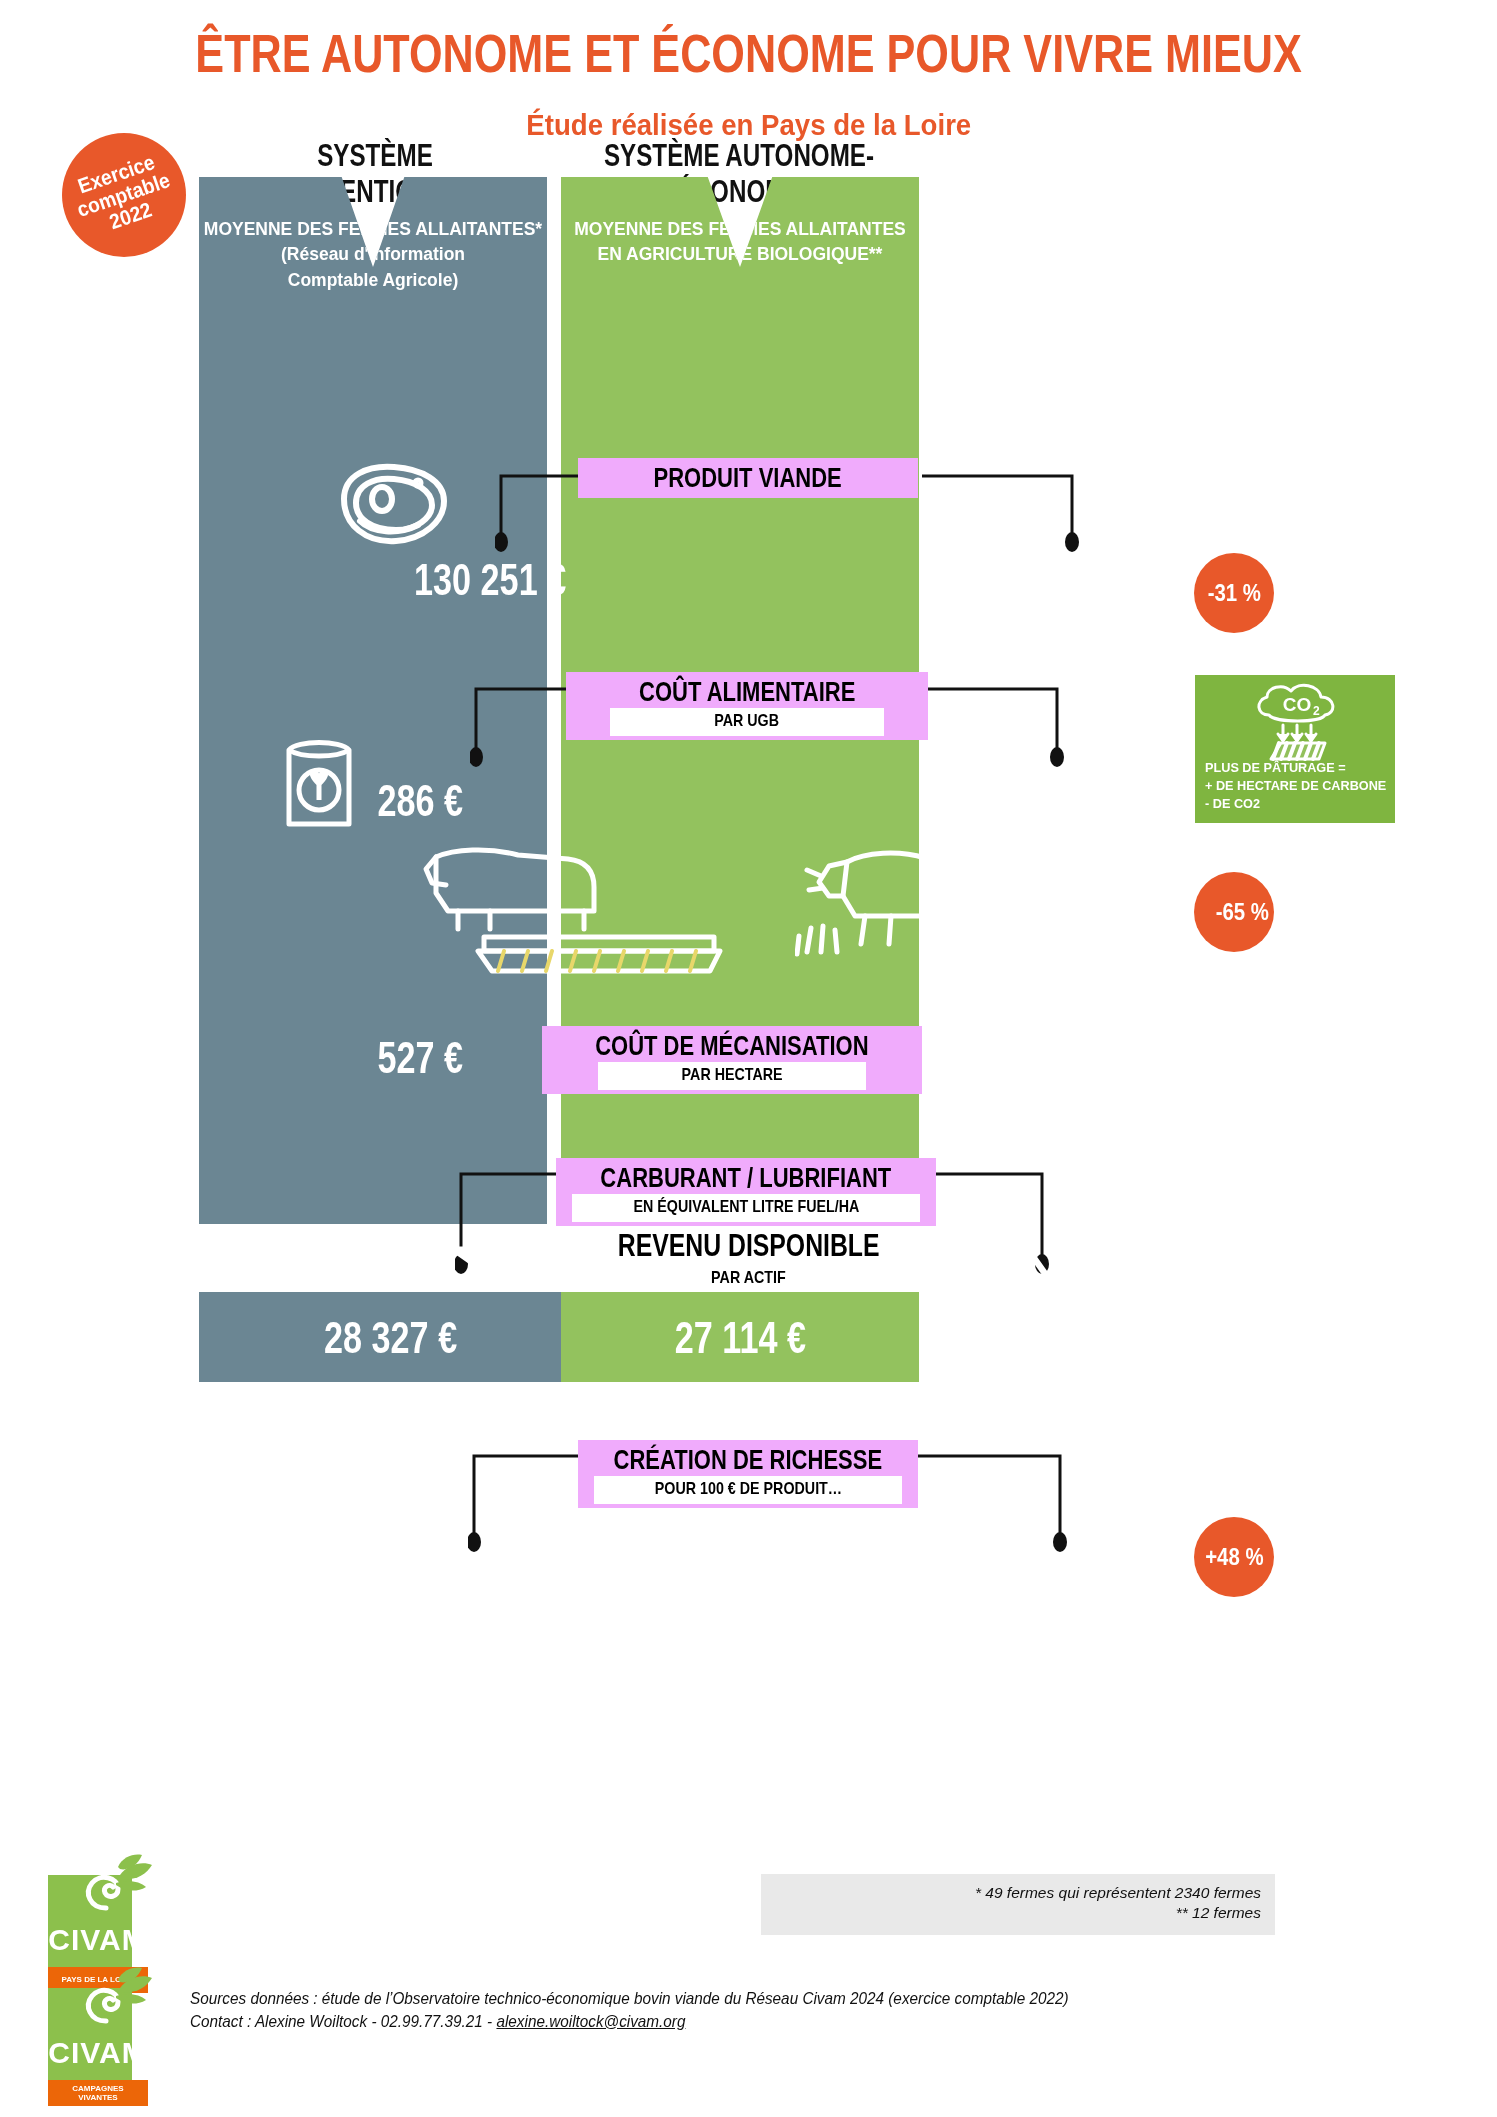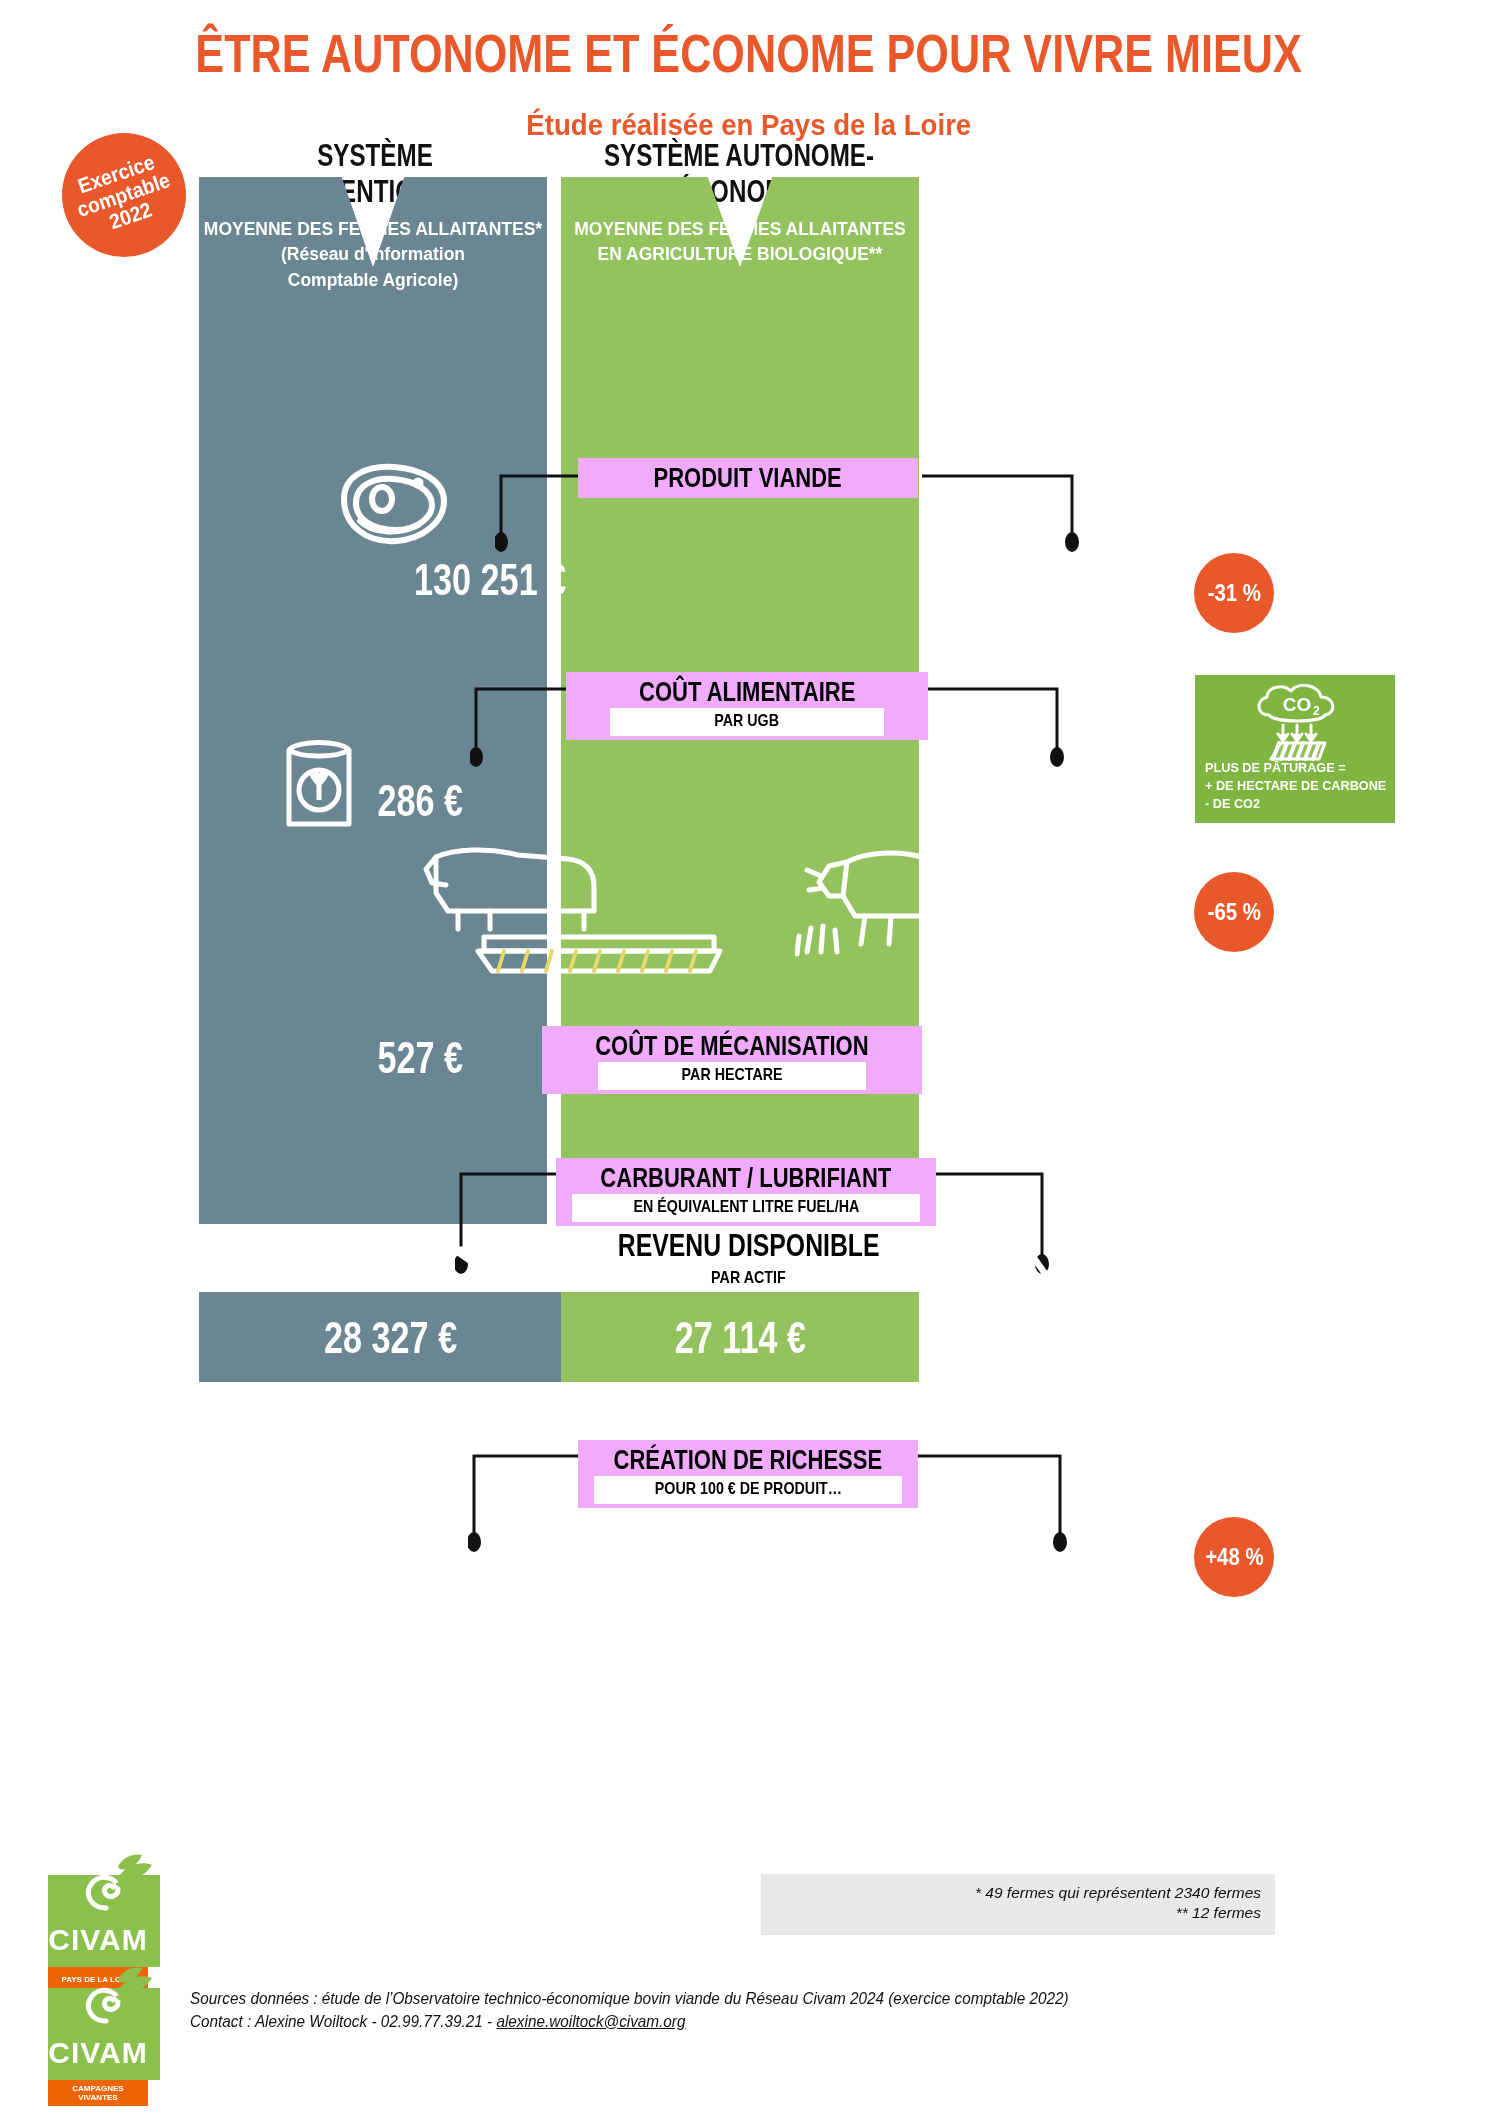--- a/index.html
+++ b/index.html
@@ -83,21 +83,21 @@
   
   #footer{left:190px;top:1988px;width:1120px;color:#111;}
   #footer .f1{font-size:21px;line-height:1.25;}
   #footer .f1 span{display:inline-block;transform:scaleX(.93);transform-origin:left center;}
   #footer .fs{font-size:17px;font-style:italic;line-height:1.33;text-decoration:underline;}
   #footer .fs span{display:inline-block;transform:scaleX(.90);transform-origin:left center;}
   .u{text-decoration:underline;}
 
   
   .logo{width:100px;}
-  .logo .sq{position:relative;width:112px;height:92px;background:#8cc04c;}
+  .logo .sq{position:relative;width:84px;height:92px;background:#8cc04c;}
   .logo .bar{width:100px;height:26px;background:#ec6608;color:#fff;font-size:8px;font-weight:bold;
              display:flex;flex-direction:column;align-items:center;justify-content:center;line-height:1.15;}
   .logo .name{position:absolute;left:0;bottom:10px;width:100px;text-align:center;color:#fff;
               font-size:30px;font-weight:bold;letter-spacing:1px;}
   #logo1{left:48px;top:1875px;}
   #logo2{left:48px;top:1988px;}
 
   svg{display:block;}
 </style>
 </head>
@@ -228,21 +228,21 @@
       <path d="M2 4 L152 4 L152 64" stroke="#111" stroke-width="3" fill="none"></path>
       <ellipse cx="152" cy="72" rx="7" ry="10" fill="#111"></ellipse>
     </svg>
 </div>
 <div class="abs plaque" style="left:566px;top:672px;width:362px;">
   <div class="l1"><span>COÛT ALIMENTAIRE</span></div>
   <div class="l2" style="margin:0 44px;"><span>PAR UGB</span></div>
 </div>
 <div class="abs val" style="left:310px;top:778px;width:220px;text-align:center;"><span>286 €</span></div>
 <div class="abs val" style="left:870px;top:778px;width:220px;text-align:center;"><span>100 €</span></div>
-<div class="abs pct" style="left:1194px;top:872px;width:80px;height:80px;">
+<div class="abs pct" style="left:1194px;top:872px;width:80px;height:80px;justify-content:flex-end;">
     <span>-65 %</span>
   </div>
 
 <div class="abs" id="co2-box">
   <div class="abs" style="left:52px;top:6px;width:100px;height:80px">
     <svg viewBox="0 0 100 80" width="100" height="80" fill="none" stroke="#ffffff" stroke-width="3" stroke-linejoin="round" stroke-linecap="round">
       <path d="M22 34 C10 34 8 20 20 16 C20 6 36 2 44 10 C52 0 72 4 74 16 C88 16 90 32 78 34 C74 42 28 42 22 34 Z"></path>
       <text x="50" y="30" font-family="Liberation Sans, sans-serif" font-size="19" font-weight="bold" fill="#ffffff" stroke="none" text-anchor="middle">CO</text>
       <text x="66" y="34" font-family="Liberation Sans, sans-serif" font-size="12" font-weight="bold" fill="#ffffff" stroke="none">2</text>
       <path d="M36 44 L36 58 M50 44 L50 58 M64 44 L64 58"></path>

